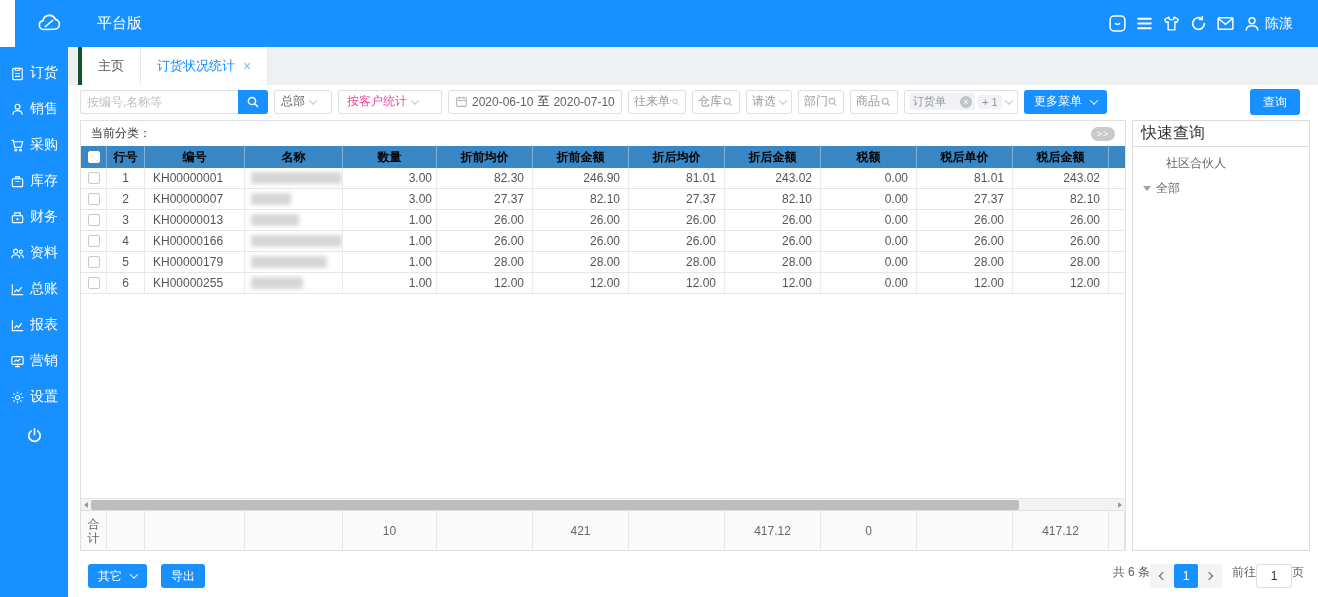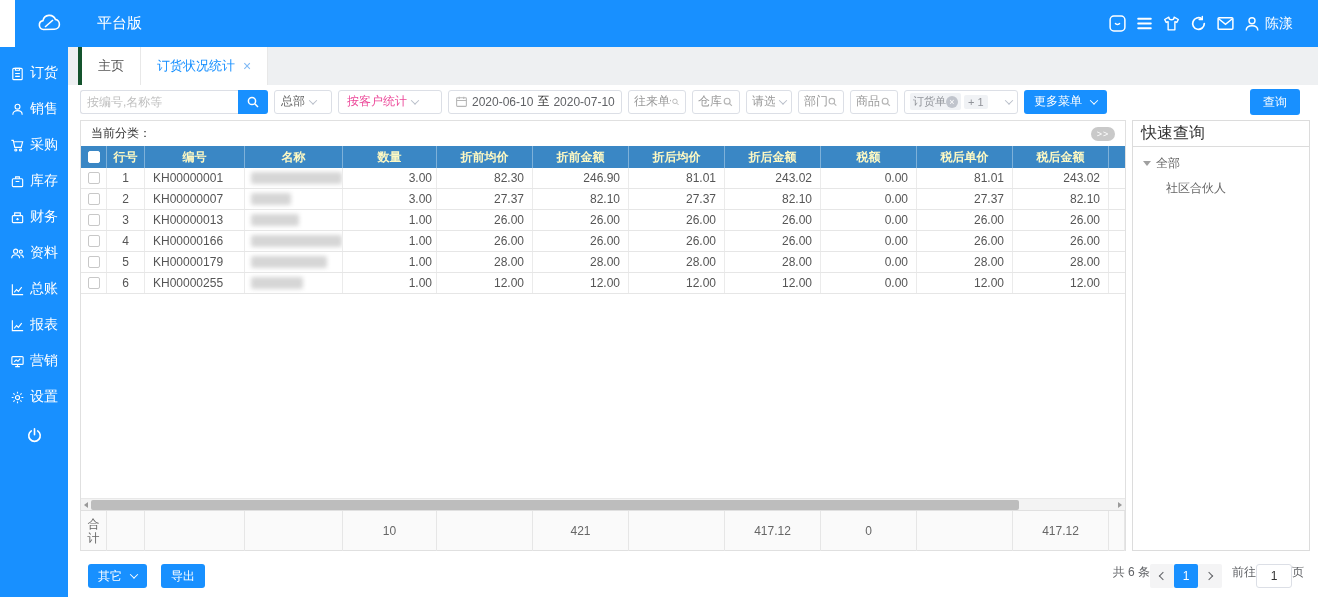--- a/index.html
+++ b/index.html
@@ -48,38 +48,38 @@
   .chev { width:6px; height:6px; border-right:1.4px solid #b8bec9; border-bottom:1.4px solid #b8bec9;
     transform:rotate(45deg) translate(-1px,-1px); margin-left:5px; flex:0 0 auto; }
   .fbox .txt { overflow:hidden; white-space:nowrap; }
   .sel-org { width:58px; padding:0 6px; color:#666; cursor:pointer; }
   .sel-stat { width:104px; padding:0 8px; color:#666; cursor:pointer; }
   .date-box { width:174px; padding:0 6px; color:#606266; gap:4px; cursor:pointer; }
   .q-field { padding:0 5px; cursor:pointer; justify-content:space-between; }
   .w58{width:58px}.w48{width:48px}.w46{width:46px}
   .ms-box { width:114px; padding:0 5px; cursor:pointer; }
   .ms-tag { background:#f0f2f5; border-radius:2px; font-size:11px; color:#909399; padding:1px 3px;
-    display:flex; align-items:center; gap:0; white-space:nowrap; }
+    display:flex; align-items:center; gap:14px; white-space:nowrap; }
   .ms-x { width:12px; height:12px; border-radius:50%; background:#c0c4cc; color:#fff; font-size:9px;
     line-height:12px; text-align:center; cursor:pointer; }
   .ms-plus { background:#f0f2f5; border-radius:2px; font-size:11px; color:#909399; padding:1px 4px; margin-left:3px; }
   .btn-blue { height:24px; background:#1890ff; color:#fff; border:none; border-radius:3px;
     font-size:12px; padding:0 10px; cursor:pointer; display:flex; align-items:center; gap:4px;
     font-family:"Liberation Sans","DejaVu Sans",sans-serif; }
   .btn-blue .chev { border-color:#fff; }
   .query-btn { position:absolute; right:18px; top:42px; width:50px; height:26px; justify-content:center; }
 
   
   .table-wrap { position:absolute; left:12px; top:73px; width:1046px; height:431px;
     border:1px solid #e0e0e0; display:flex; flex-direction:column; background:#fff; }
   .cat-row { height:25px; display:flex; align-items:center; padding:0 10px; font-size:12px; color:#333; }
   .expand-btn { margin-left:auto; width:24px; height:14px; background:#c9c9c9; border-radius:7px;
     color:#fff; font-size:9px; line-height:14px; text-align:center; letter-spacing:1px; cursor:pointer; }
 
-  .thead { height:22px; background:#3a87c5; display:flex; color:#fef9c3; font-size:12px; font-weight:bold; }
+  .thead { height:22px; background:#3a87c5; display:flex; color:#000000; font-size:12px; font-weight:bold; }
   .th { display:flex; align-items:center; justify-content:center; height:22px;
     border-right:1px solid rgba(255,255,255,.35); }
   .tr { height:21px; display:flex; font-size:12px; color:#555; border-bottom:1px solid #e6e6e6; }
   .td { display:flex; align-items:center; height:20px; border-right:1px solid #ebebeb; overflow:hidden; }
   .col-cb{width:26px; justify-content:center;}
   .col-no{width:38px; justify-content:center;}
   .col-code{width:100px; padding-left:8px;}
   .col-name{width:98px; padding-left:6px;}
   .col-num{width:94px; justify-content:flex-end; padding-right:4px;}
   .col-m{width:96px; justify-content:flex-end; padding-right:8px;}
@@ -512,26 +512,26 @@
           <div class="td col-m">417.12</div>
           <div class="td col-m">0</div>
           <div class="td col-m"></div>
           <div class="td col-m">417.12</div>
           <div class="td col-sliver"></div>
         </div>
     </div>
 
     <div class="quick-panel">
       <div class="qp-header">快速查询</div>
+      <div class="qp-node qp-child">
+        <span>社区合伙人</span>
+      </div>
       <div class="qp-node">
         <span class="qp-caret"></span>
         <span>全部</span>
-      </div>
-      <div class="qp-node qp-child">
-        <span>社区合伙人</span>
       </div>
     </div>
 
     <div class="bottombar">
       <div class="bb-left">
         <button class="btn-blue">
           <span>其它</span>
           <span class="chev"></span>
         </button>
         <button class="btn-blue">

